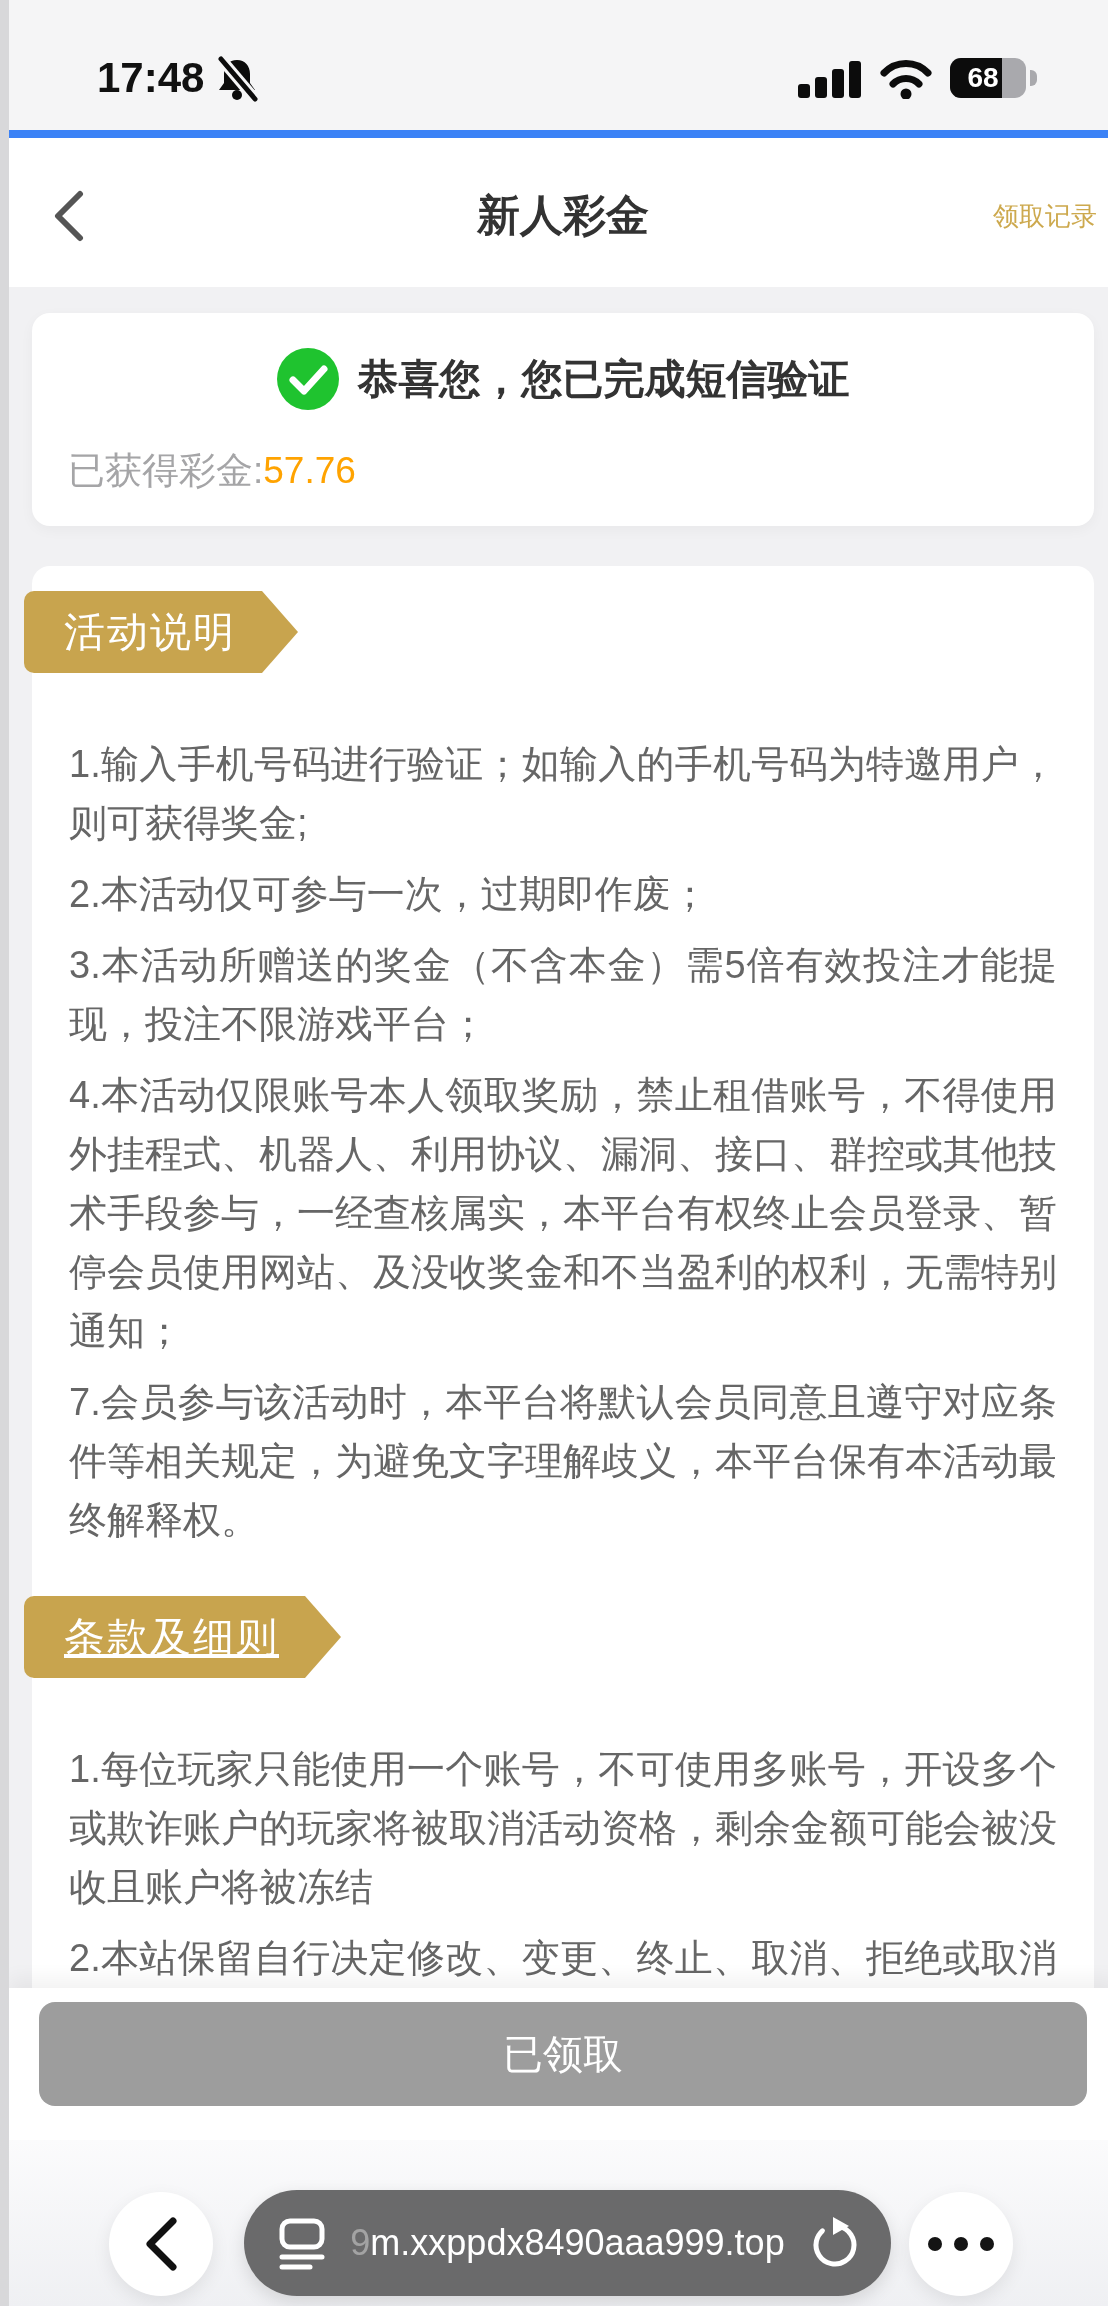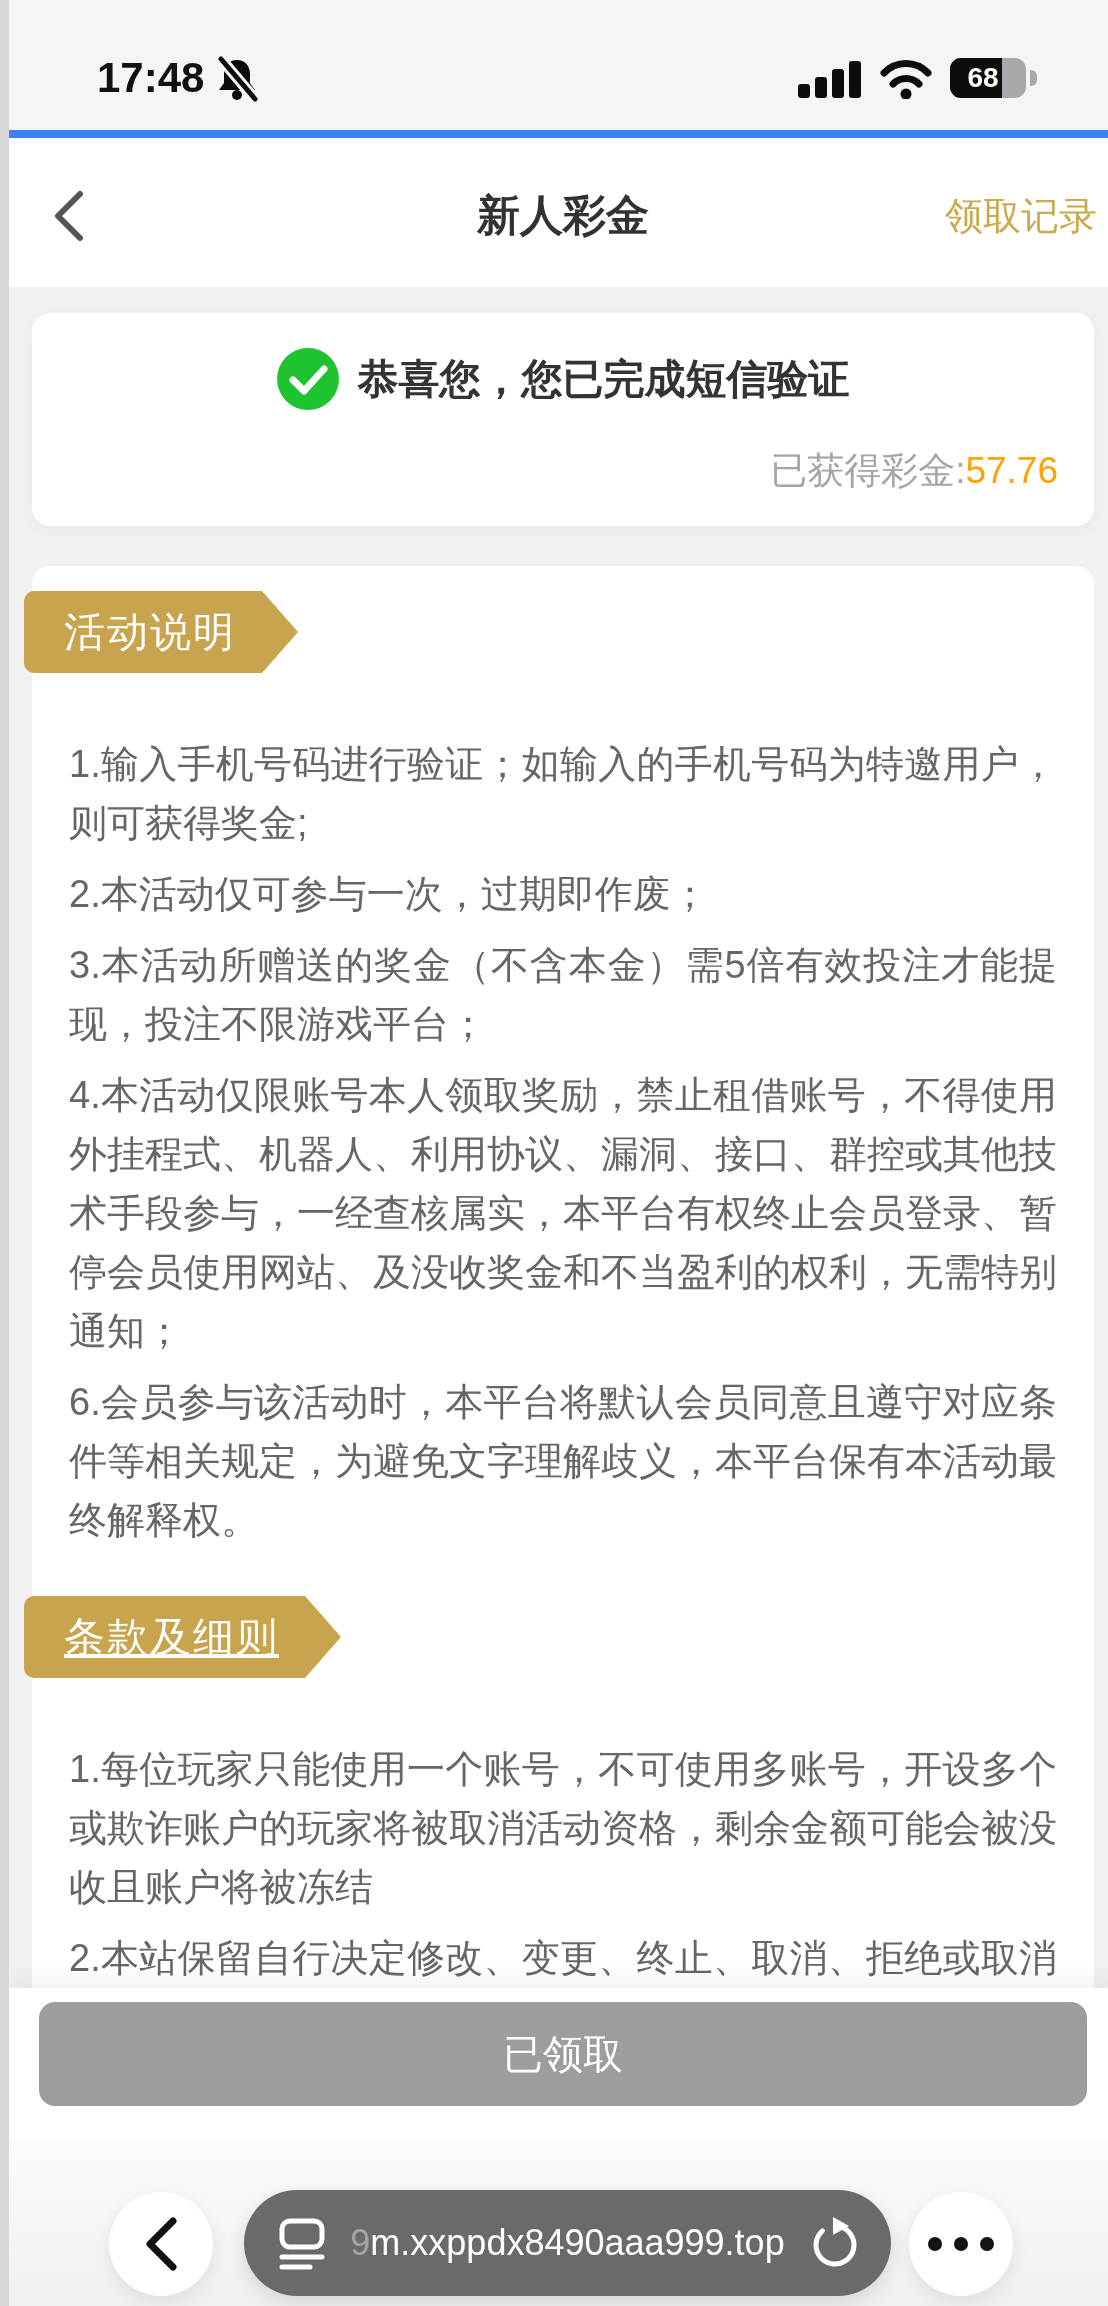--- a/index.html
+++ b/index.html
@@ -21,30 +21,30 @@
   .batt-num{position:absolute;inset:0;display:flex;align-items:center;justify-content:center;
     font-size:28px;font-weight:700;color:#fff;padding-right:10px;box-sizing:border-box;}
   .batt-nub{width:7px;height:16px;border-radius:0 6px 6px 0;background:#a9a9ad;}
   
   .nav-bar{position:absolute;top:138px;left:0;right:0;height:155px;background:#ffffff;border-bottom:2px solid #e8e8ea;}
   .nav-back{position:absolute;left:30px;top:50%;transform:translateY(-50%);width:60px;height:70px;
     display:flex;align-items:center;justify-content:center;cursor:pointer;}
   .nav-title{position:absolute;left:50%;top:50%;transform:translate(-50%,-50%);
     font-size:43px;font-weight:700;color:#323232;white-space:nowrap;}
   .nav-link{position:absolute;right:20px;top:50%;transform:translateY(-50%);
-    font-size:38px;color:#cda94e;white-space:nowrap;cursor:pointer;}
+    font-size:26px;color:#cda94e;white-space:nowrap;cursor:pointer;}
   
   .content{position:absolute;top:287px;left:0;right:0;bottom:0;overflow:hidden;background:#f1f1f3;}
   .success-card{margin:26px 23px 0;background:#fff;border-radius:18px;
     box-shadow:0 4px 14px rgba(0,0,0,.04);padding:35px 36px 30px;box-sizing:border-box;}
   .success-row{display:flex;align-items:center;justify-content:center;gap:19px;}
   .check-circle{width:62px;height:62px;border-radius:50%;background:#1fc32f;flex:0 0 auto;
     display:flex;align-items:center;justify-content:center;}
   .success-msg{font-size:41px;font-weight:700;color:#333;white-space:nowrap;}
-  .bonus-row{margin-top:36px;font-size:37px;text-align:right;}
+  .bonus-row{margin-top:36px;font-size:37px;}
   .bonus-label{color:#a5a5a7;}
   .bonus-value{color:#ffa300;}
   
   .main-card{margin:40px 23px 0;background:#fff;border-radius:18px 18px 0 0;
     padding:25px 37px 320px;box-sizing:border-box;min-height:1500px;}
   .ribbon{display:inline-block;position:relative;margin-left:-45px;
     background:#c8a44e;color:#fff;font-size:41px;letter-spacing:2px;
     height:82px;line-height:82px;padding:0 62px 0 40px;border-radius:10px;
     clip-path:polygon(0 0,calc(100% - 36px) 0,100% 50%,calc(100% - 36px) 100%,0 100%);}
   .rules{margin-top:62px;font-size:38px;line-height:59px;color:#666;text-align:justify;}
@@ -141,21 +141,21 @@
       </div>
     </div>
 
     <div class="main-card">
       <div class="ribbon">活动说明</div>
       <div class="rules">
         <p>1.输入手机号码进行验证；如输入的手机号码为特邀用户，则可获得奖金;</p>
         <p>2.本活动仅可参与一次，过期即作废；</p>
         <p>3.本活动所赠送的奖金（不含本金）需5倍有效投注才能提现，投注不限游戏平台；</p>
         <p>4.本活动仅限账号本人领取奖励，禁止租借账号，不得使用外挂程式、机器人、利用协议、漏洞、接口、群控或其他技术手段参与，一经查核属实，本平台有权终止会员登录、暂停会员使用网站、及没收奖金和不当盈利的权利，无需特别通知；</p>
-        <p>6.会员参与该活动时，本平台将默认会员同意且遵守对应条件等相关规定，为避免文字理解歧义，本平台保有本活动最终解释权。</p>
+        <p>7.会员参与该活动时，本平台将默认会员同意且遵守对应条件等相关规定，为避免文字理解歧义，本平台保有本活动最终解释权。</p>
       </div>
       <div class="ribbon ribbon-2">条款及细则</div>
       <div class="rules">
         <p>1.每位玩家只能使用一个账号，不可使用多账号，开设多个或欺诈账户的玩家将被取消活动资格，剩余金额可能会被没收且账户将被冻结</p>
         <p>2.本站保留自行决定修改、变更、终止、取消、拒绝或取消此优惠活动的权利</p>
         <p>3.参与活动的玩家必须接受并遵守本活动的条款，并且申请</p>
       </div>
     </div>
   </div>
 

